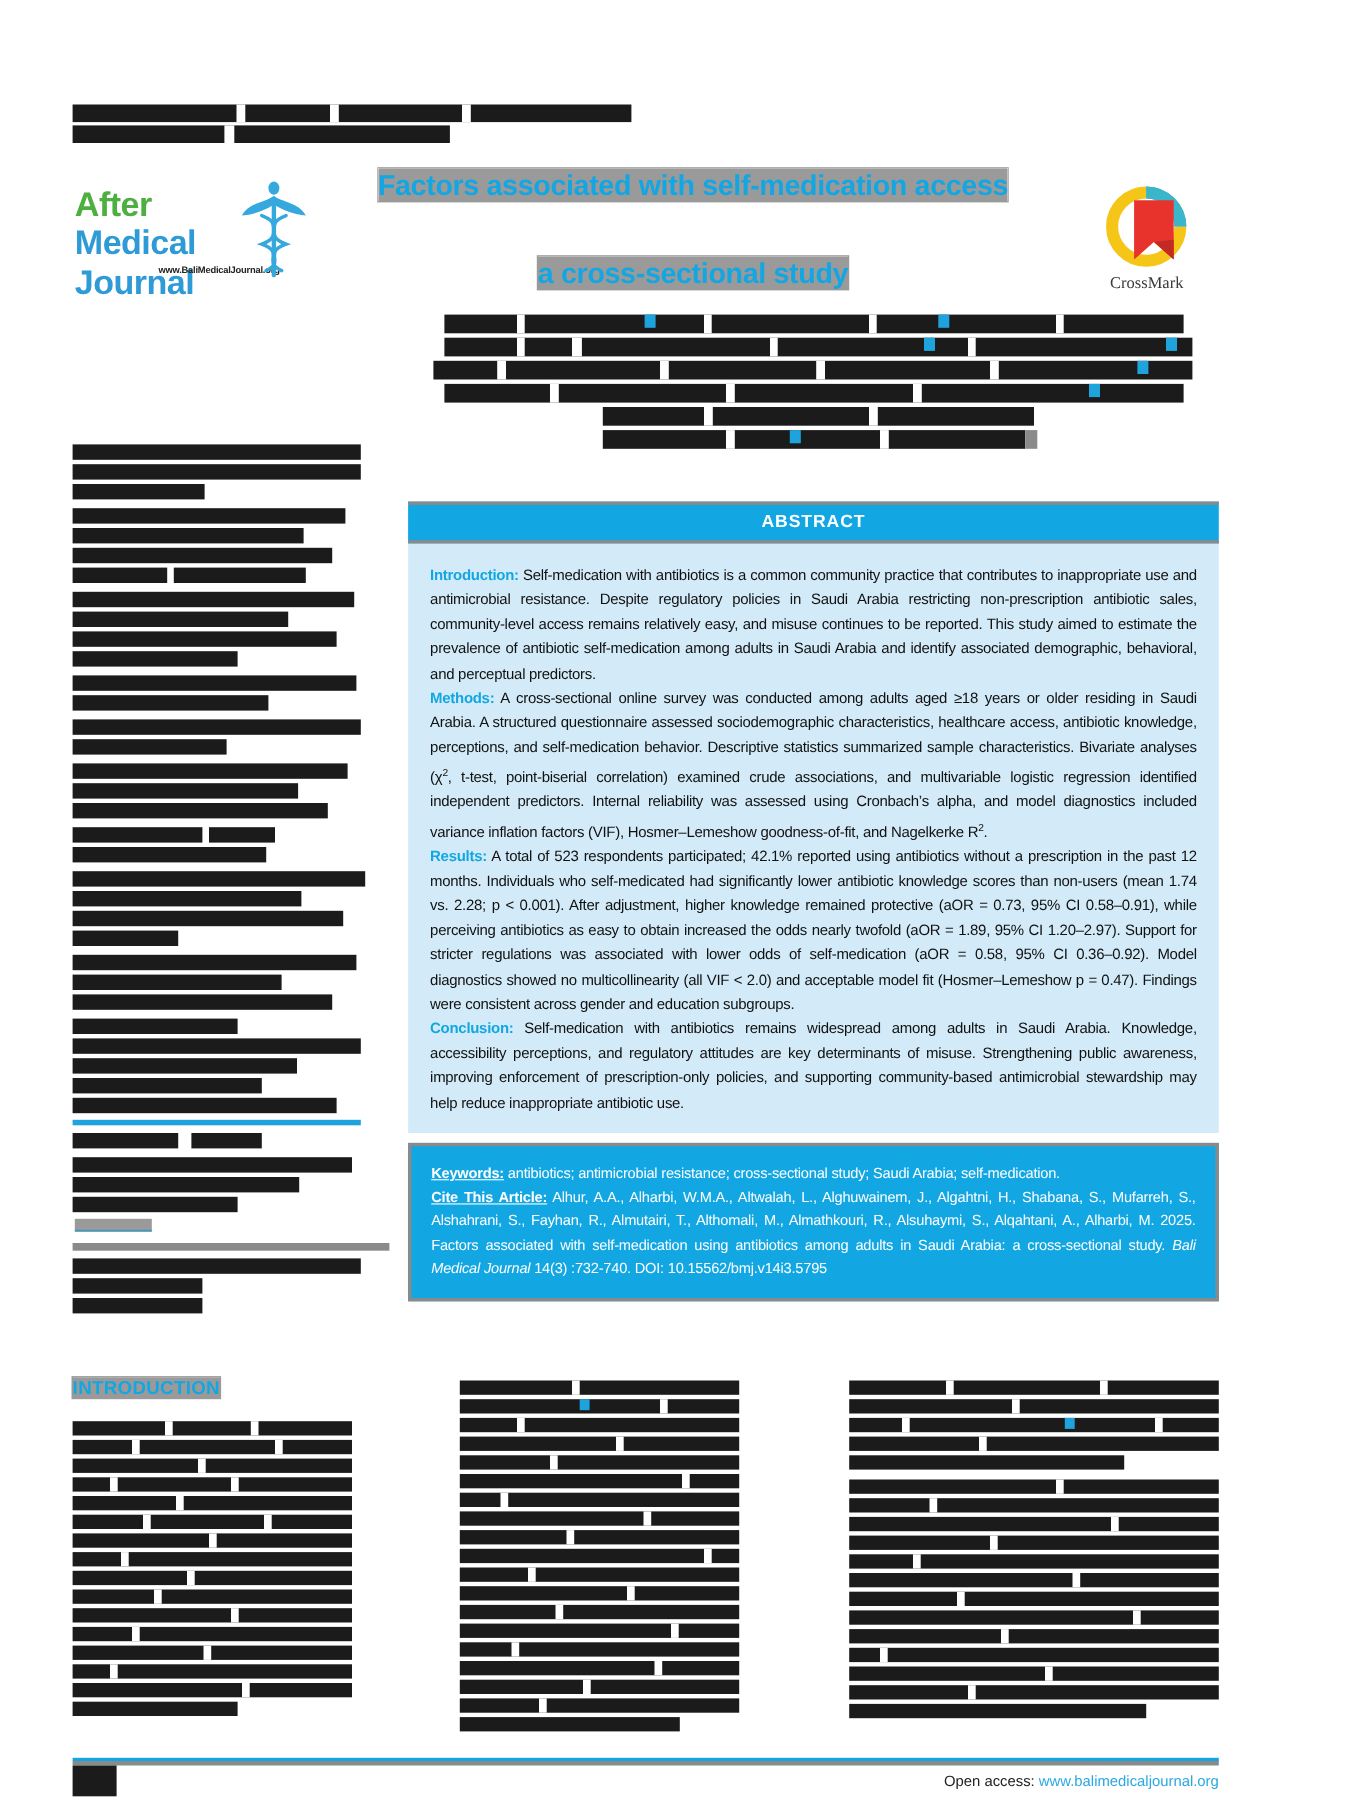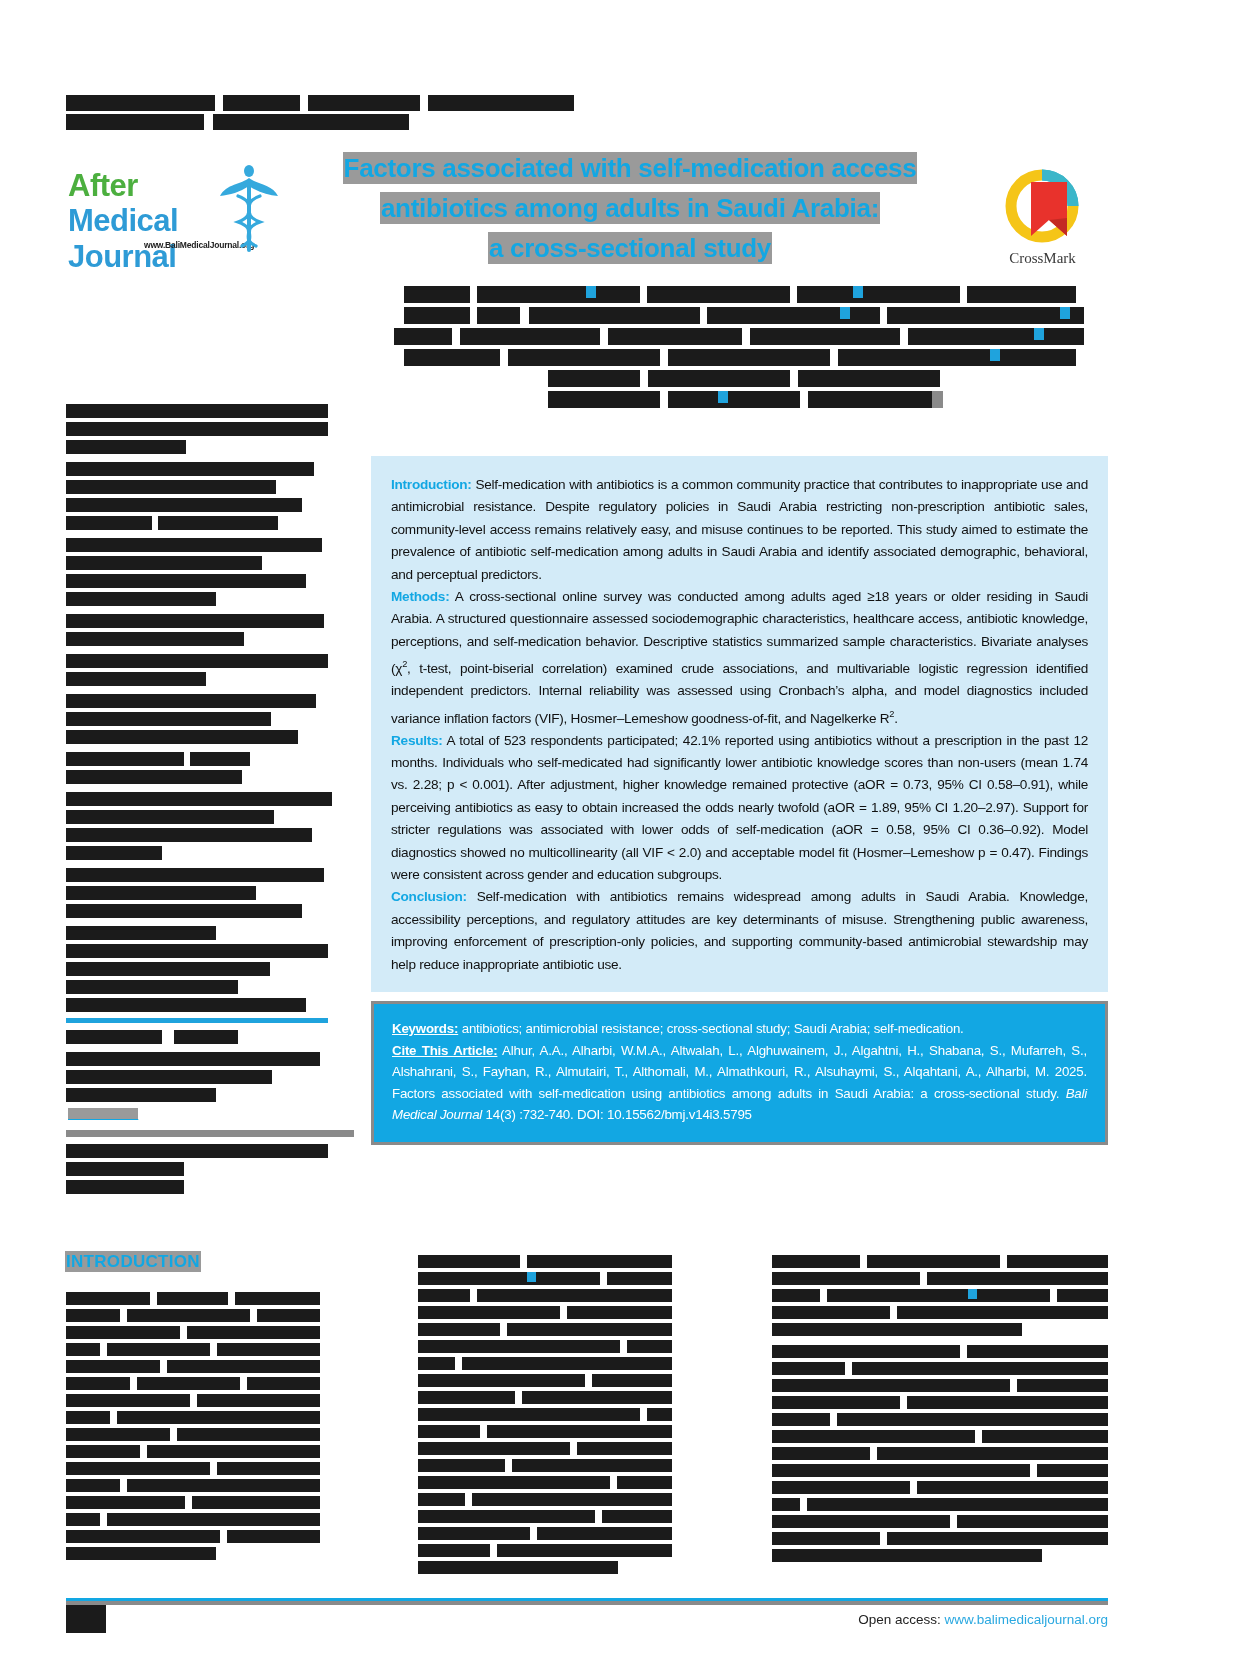--- a/index.html
+++ b/index.html
@@ -100,21 +100,21 @@
       </g>
       <g stroke="#35a9dd" stroke-width="3.2" fill="none" stroke-linecap="round">
         <path d="M20 34 C42 42 20 52 42 60 C20 68 42 76 24 84"></path>
         <path d="M42 34 C20 42 42 52 20 60 C42 68 20 76 38 84"></path>
       </g>
     </svg>
   </div>
 
   <div class="title">
     <i>Factors associated with self-medication access</i><br>
-    <i>antibiotics among adults in Saudi Arabia:</i><br>
+    <br>
     <i>a cross-sectional study</i>
   </div>
 
   <div class="crossmark">
     <svg viewBox="0 0 115 86" width="115" height="86">
       <circle cx="57" cy="40" r="31" fill="none" stroke="#f7c járulék" stroke-width="0"></circle>
       <path d="M57 9 A31 31 0 0 1 88 40" fill="none" stroke="#3bb6c9" stroke-width="11" stroke-linecap="butt"></path>
       <path d="M88 40 A31 31 0 0 1 26 40 A31 31 0 0 1 57 9" fill="none" stroke="#f5c518" stroke-width="11"></path>
       <path d="M57 9 A31 31 0 0 1 88 40" fill="none" stroke="#3bb6c9" stroke-width="11"></path>
       <path d="M46 16 L82 16 L82 70 L64 54 L46 70 Z" fill="#e8322c"></path>
@@ -210,20 +210,23 @@
   <a class="affil-link" href="#"><i>&nbsp;&nbsp;&nbsp;&nbsp;&nbsp;&nbsp;&nbsp;&nbsp;&nbsp;&nbsp;&nbsp;&nbsp;&nbsp;&nbsp;&nbsp;&nbsp;&nbsp;&nbsp;&nbsp;&nbsp;&nbsp;&nbsp;&nbsp;</i></a>
 
   <div>
     <div class="rdgray" style="left:66px;top:1130px;width:288px;height:7px;"></div>
     <div class="rd" style="left:66px;top:1144px;width:262px;height:14px;"></div>
     <div class="rd" style="left:66px;top:1162px;width:118px;height:14px;"></div>
     <div class="rd" style="left:66px;top:1180px;width:118px;height:14px;"></div>
   </div>
 
   <div class="abs-wrap">
+    <div class="abs-head">
+      <span>ABSTRACT</span>
+    </div>
     <div class="abs-body">
       <p><b>Introduction:</b><span> Self-medication with antibiotics is a common community practice that contributes to inappropriate use and antimicrobial resistance. Despite regulatory policies in Saudi Arabia restricting non-prescription antibiotic sales, community-level access remains relatively easy, and misuse continues to be reported. This study aimed to estimate the prevalence of antibiotic self-medication among adults in Saudi Arabia and identify associated demographic, behavioral, and perceptual predictors.</span></p>
       <p><b>Methods:</b><span> A cross-sectional online survey was conducted among adults aged ≥18 years or older residing in Saudi Arabia. A structured questionnaire assessed sociodemographic characteristics, healthcare access, antibiotic knowledge, perceptions, and self-medication behavior. Descriptive statistics summarized sample characteristics. Bivariate analyses (χ</span><sup>2</sup><span>, t-test, point-biserial correlation) examined crude associations, and multivariable logistic regression identified independent predictors. Internal reliability was assessed using Cronbach’s alpha, and model diagnostics included variance inflation factors (VIF), Hosmer–Lemeshow goodness-of-fit, and Nagelkerke R</span><sup>2</sup><span>.</span></p>
       <p><b>Results:</b><span> A total of 523 respondents participated; 42.1% reported using antibiotics without a prescription in the past 12 months. Individuals who self-medicated had significantly lower antibiotic knowledge scores than non-users (mean 1.74 vs. 2.28; p &lt; 0.001). After adjustment, higher knowledge remained protective (aOR = 0.73, 95% CI 0.58–0.91), while perceiving antibiotics as easy to obtain increased the odds nearly twofold (aOR = 1.89, 95% CI 1.20–2.97). Support for stricter regulations was associated with lower odds of self-medication (aOR = 0.58, 95% CI 0.36–0.92). Model diagnostics showed no multicollinearity (all VIF &lt; 2.0) and acceptable model fit (Hosmer–Lemeshow p = 0.47). Findings were consistent across gender and education subgroups.</span></p>
       <p><b>Conclusion:</b><span> Self-medication with antibiotics remains widespread among adults in Saudi Arabia. Knowledge, accessibility perceptions, and regulatory attitudes are key determinants of misuse. Strengthening public awareness, improving enforcement of prescription-only policies, and supporting community-based antimicrobial stewardship may help reduce inappropriate antibiotic use.</span></p>
     </div>
     <div class="cite-box">
       <p><b>Keywords:</b><span> antibiotics; antimicrobial resistance; cross-sectional study; Saudi Arabia; self-medication.</span></p>
       <p><b>Cite This Article:</b><span> Alhur, A.A., Alharbi, W.M.A., Altwalah, L., Alghuwainem, J., Algahtni, H.,  Shabana, S., Mufarreh, S., Alshahrani, S., Fayhan, R., Almutairi, T., Althomali, M., Almathkouri, R., Alsuhaymi, S., Alqahtani, A., Alharbi, M. 2025. Factors associated with self-medication using antibiotics among adults in Saudi Arabia: a cross-sectional study. </span><em>Bali Medical Journal</em><span> 14(3) :732-740. DOI: 10.15562/bmj.v14i3.5795</span></p>
     </div>

